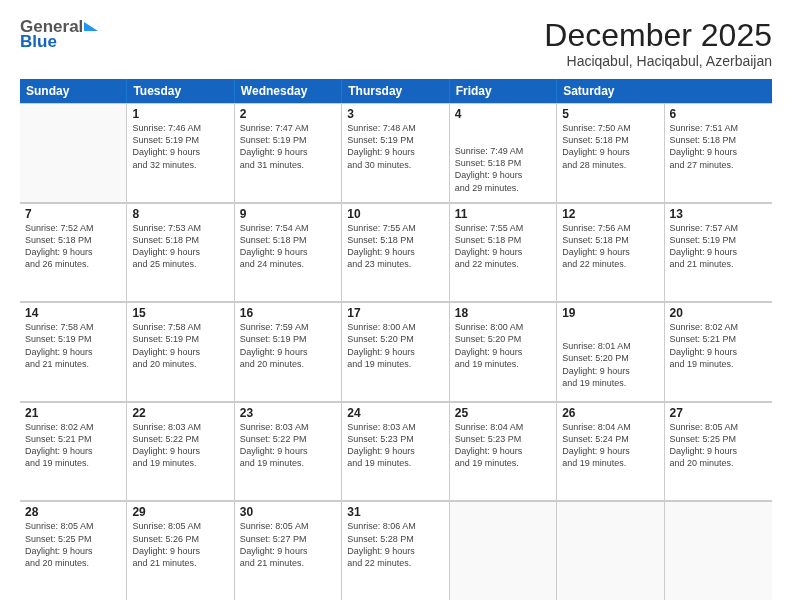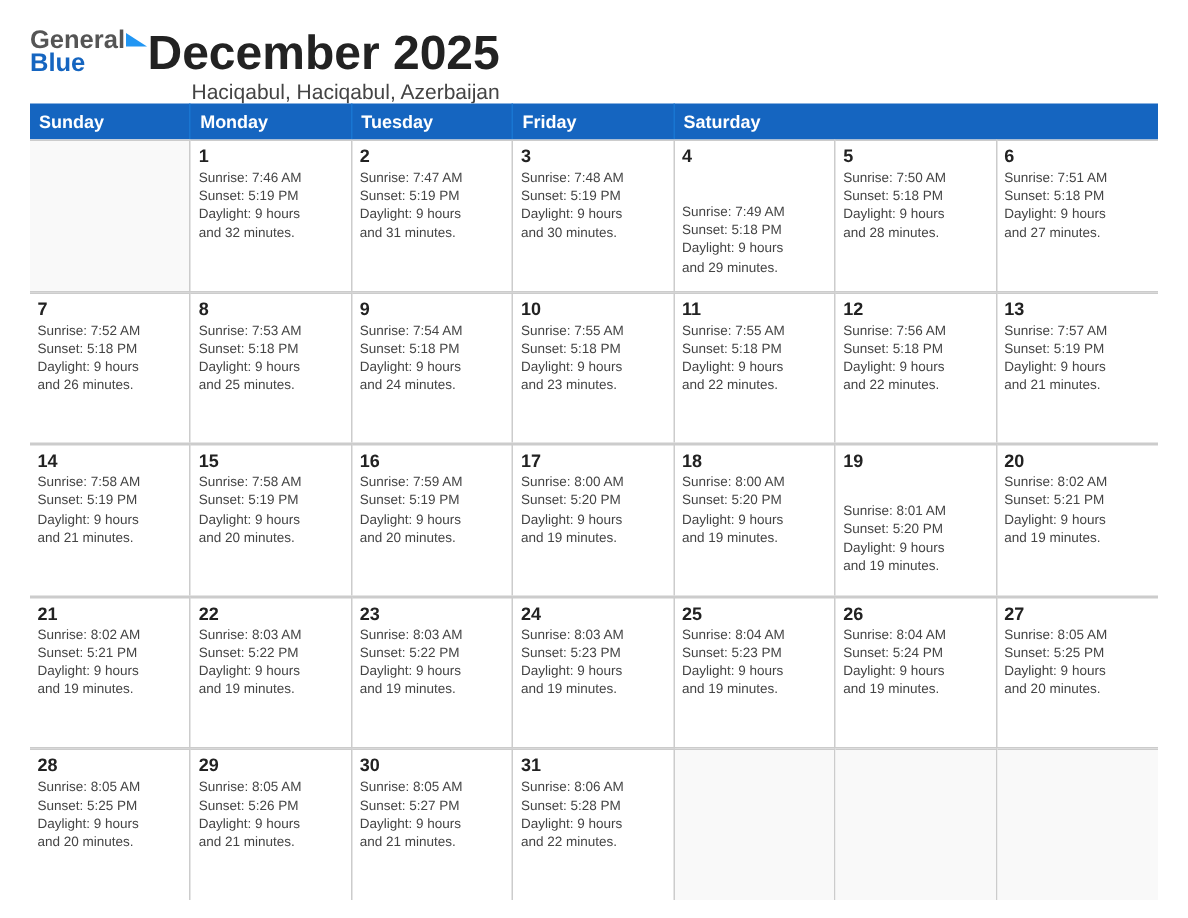--- a/index.html
+++ b/index.html
@@ -12,28 +12,30 @@
     }
     .page {
       width: 792px;
       height: 612px;
       padding: 18px 20px 12px 20px;
       display: flex;
       flex-direction: column;
     }
     .header {
       display: flex;
+      justify-content: space-between;
       align-items: flex-start;
+      margin-bottom: 10px;
     }
     .title-area {
       text-align: right;
     }
     .month-title {
       font-size: 32px;
-      font-weight: bold;
+      font-weight: normal;
       color: #222;
       line-height: 1.1;
     }
     .subtitle {
       font-size: 14px;
       color: #444;
     }
     .calendar {
       flex: 1;
       display: flex;
@@ -124,22 +126,23 @@
     </div>
     <div class="title-area">
       <div class="month-title">December 2025</div>
       <div class="subtitle">Haciqabul, Haciqabul, Azerbaijan</div>
     </div>
   </div>
 
   <div class="calendar">
     <div class="cal-header">
     <div class="cal-header-cell">Sunday</div>
-        <div class="cal-header-cell">Monday</div>
         <div class="cal-header-cell">Tuesday</div>
+        <div class="cal-header-cell">Wednesday</div>
+        <div class="cal-header-cell">Thursday</div>
         <div class="cal-header-cell">Friday</div>
         <div class="cal-header-cell">Saturday</div>
       </div>
     <div class="cal-body">
     <div class="cal-row">
           <div class="cal-cell empty"></div>
           <div class="cal-cell">
             <span class="day-number">1</span>
             <div class="cell-text" style="white-space: pre-line;">Sunrise: 7:46 AM
 Sunset: 5:19 PM

